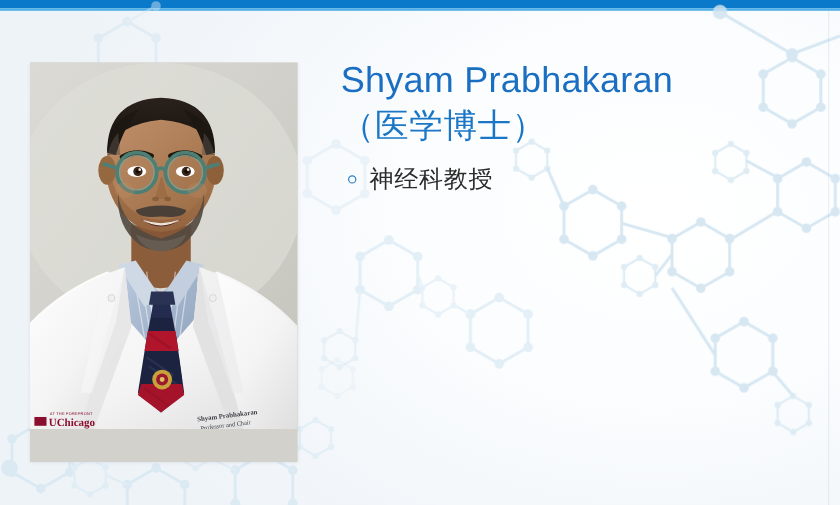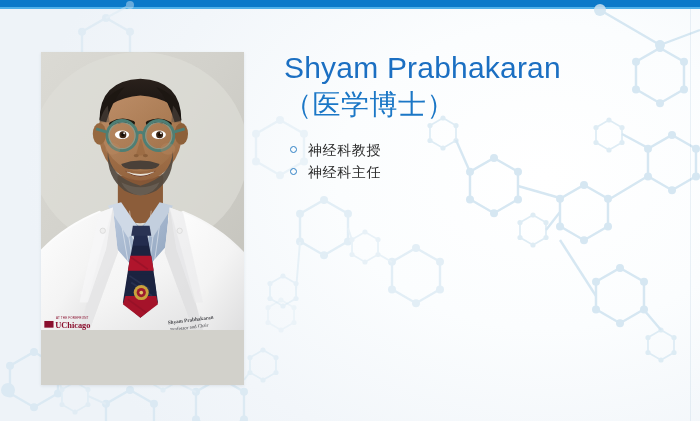--- a/index.html
+++ b/index.html
@@ -42,22 +42,22 @@
   
   .right-rule {
     position:absolute; top:9px; right:9px;
     width:1px; height:412px;
     background:rgba(150,185,210,0.18);
   }
 
   
   .photo-wrap {
     position:absolute;
-    left:41px; top:52px;
-    width:203px; height:333px;
+    left:25px; top:52px;
+    width:223px; height:333px;
     background:#d2d1cb;
     overflow:hidden;
     box-shadow:0 1px 3px rgba(40,60,80,0.10);
   }
   .photo { position:absolute; inset:0; }
 
   
   .content {
     position:absolute;
     left:284px; top:48px;
@@ -80,21 +80,21 @@
   }
   .bullets {
     margin-top:17px;
     list-style:none;
     padding-left:4px;
   }
   .bullets li {
     position:relative;
     padding-left:20px;
     color:#2b2b2b;
-    font-size:14px;
+    font-size:20px;
     line-height:22px;
     letter-spacing:0.6px;
   }
   .bullets li .dot {
     position:absolute;
     left:2px; top:7px;
     width:7px; height:7px;
     border:1.6px solid #2d7fc4;
     border-radius:50%;
     background:transparent;
@@ -357,20 +357,16 @@
   </div>
 
   <div class="content">
     <div class="name">Shyam Prabhakaran</div>
     <div class="degree">（医学博士）</div>
     <ul class="bullets">
       <li>
         <span class="dot"></span>
         <span>神经科教授</span>
       </li>
-      <li>
-        <span class="dot"></span>
-        <span>神经科主任</span>
-      </li>
     </ul>
   </div>
 
 </div>
 
 </body></html>

